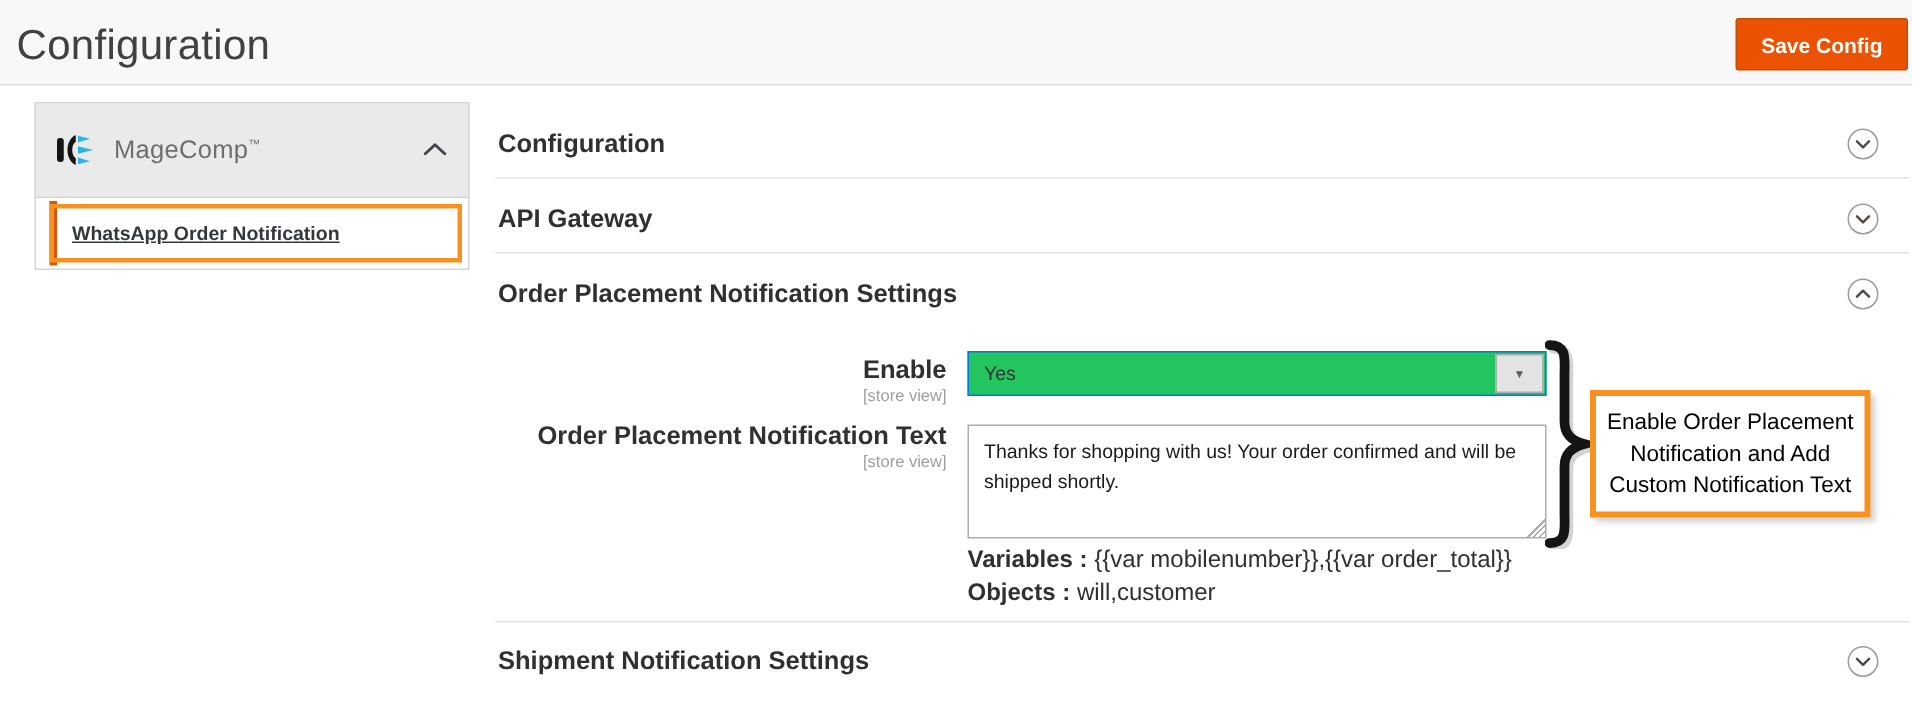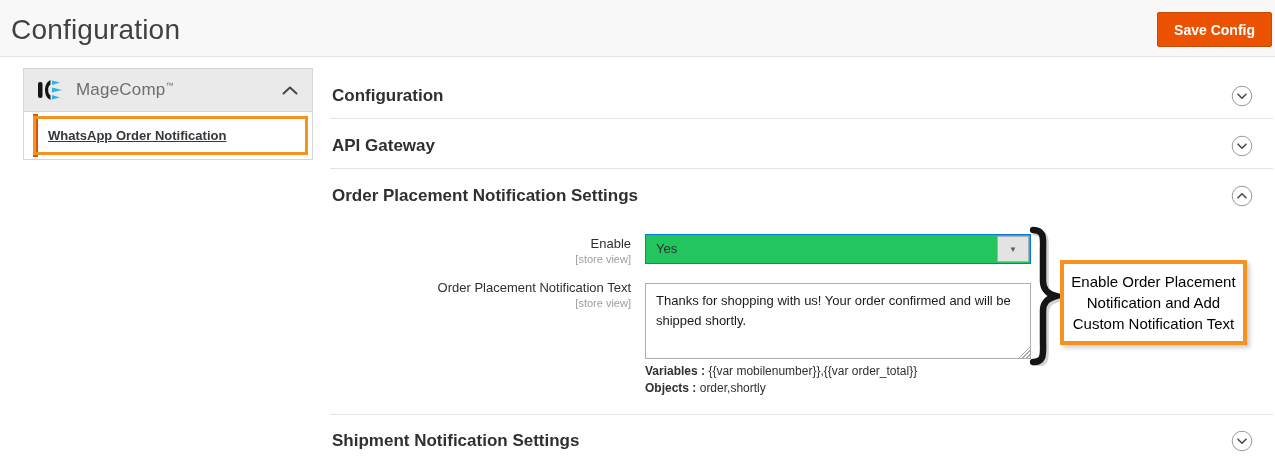--- a/index.html
+++ b/index.html
@@ -11,21 +11,21 @@
   .page-header { position:absolute; left:0; top:0; width:1275px; height:57px;
     background:#f8f8f8; border-bottom:1px solid #e3e3e3; }
   .page-title { position:absolute; left:11px; top:14px; font-size:28px; font-weight:400;
     color:#41423e; letter-spacing:.2px; }
   .save-btn { position:absolute; right:3px; top:12px; height:35px; padding:0 16px;
     background:#eb5202; color:#fff; border:1px solid #c74a01; border-radius:2px;
     font-family:"Liberation Sans",sans-serif; font-size:14px; font-weight:700; cursor:pointer; }
 
   
   .sidebar { position:absolute; left:23px; top:68px; width:290px; }
-  .side-head { height:44px; background:#eaeaea; border:1px solid #d6d6d6;
+  .side-head { height:64px; background:#eaeaea; border:1px solid #d6d6d6;
     display:flex; align-items:center; padding:0 14px; cursor:pointer; }
   .logo-icon { display:inline-flex; margin-right:8px; }
   .vendor-name { font-size:17px; color:#6e6e6e; font-weight:500; letter-spacing:.2px; }
   .vendor-name sup { font-size:8px; color:#6e6e6e; }
   .side-head .collapse { margin-left:auto; }
   .side-item { position:relative; height:48px; background:#fff;
     border:1px solid #d6d6d6; border-top:none; display:flex; align-items:center; cursor:pointer; }
   .active-strip { position:absolute; left:9px; top:2px; bottom:2px; width:5px; background:#db560c; }
   .annot-rect { position:absolute; left:9px; top:4px; right:4px; bottom:4px;
     border:3px solid #f79120; pointer-events:none; }
@@ -34,39 +34,39 @@
   
   .sec { position:absolute; left:332px; right:22px; height:24px;
     display:flex; align-items:center; justify-content:space-between; cursor:pointer; }
   .sec-label { font-size:17px; font-weight:700; color:#303030; }
   .sec-toggle { width:22px; height:22px; }
   .sec-toggle.up { transform:rotate(180deg); }
   .divider { position:absolute; left:330px; right:2px; height:0; border-top:1px solid #e3e3e3; }
 
   
   .field-label { position:absolute; left:330px; width:301px; text-align:right; }
-  .field-label .lbl { font-size:13px; font-weight:400; color:#303030; line-height:1.25; }
+  .field-label .lbl { font-size:17px; font-weight:700; color:#303030; line-height:1.25; }
   .field-label .scope { font-size:11px; color:#9e9e9e; margin-top:1px; }
 
   .select { position:absolute; left:645px; top:234px; width:386px; height:30px;
     border:1px solid #007bdb; background:#22c55e; cursor:pointer; }
   .select .value { position:absolute; left:10px; top:0; line-height:28px; font-size:13px; color:#303030; }
   .select .arrow-btn { position:absolute; top:1px; right:1px; bottom:1px; width:32px;
     background:#e3e3e3; border:1px solid #adadad; display:flex; align-items:center; justify-content:center;
     font-size:8px; color:#5e5e5e; }
 
   .notif-textarea { position:absolute; left:645px; top:283px; width:386px; height:76px;
     border:1px solid #adadad; background:#fff; resize:none; padding:7px 10px;
     font-family:"Liberation Sans",sans-serif; font-size:13px; line-height:1.5; color:#1a1a1a; overflow:hidden; }
   .resize-corner { position:absolute; left:1018px; top:346px; width:12px; height:12px;
     background:
       linear-gradient(135deg, transparent 0 50%, #aaa 50% 56%, transparent 56% 66%, #aaa 66% 72%, transparent 72% 82%, #aaa 82% 88%, transparent 88%);
     pointer-events:none; }
 
-  .notes { position:absolute; left:645px; top:363px; font-size:12px; color:#303030; }
+  .notes { position:absolute; left:645px; top:363px; font-size:16px; color:#303030; }
   .notes .note-line { line-height:1.4; }
   .notes b { font-weight:700; }
 
   
   .brace { position:absolute; left:1030px; top:226px; width:30px; height:140px; pointer-events:none; }
   .callout { position:absolute; left:1060px; top:260px; width:187px; min-height:72px;
     background:#fff; border:4px solid #f79120; box-shadow:3px 3px 4px rgba(0,0,0,.18);
     display:flex; align-items:center; justify-content:center; text-align:center;
     padding:7px 3px; font-size:15px; line-height:1.4; color:#000; }
 </style>
@@ -144,21 +144,21 @@
 
   <div class="field-label" style="top:280px;">
     <div class="lbl">Order Placement Notification Text</div>
     <div class="scope">[store view]</div>
   </div>
   <textarea class="notif-textarea" spellcheck="false" style="">Thanks for shopping with us! Your order confirmed and will be shipped shortly.</textarea>
   <span class="resize-corner"></span>
 
   <div class="notes">
     <div class="note-line"><b>Variables :</b> <span>{{var mobilenumber}},{{var order_total}}</span></div>
-    <div class="note-line"><b>Objects :</b> <span>order,shortly</span></div>
+    <div class="note-line"><b>Objects :</b> <span>will,customer</span></div>
   </div>
 
   <div class="divider" style="top:414px;"></div>
 
   <div class="sec" style="top:429px;">
     <span class="sec-label">Shipment Notification Settings</span>
     <svg class="sec-toggle" viewBox="0 0 22 22">
       <circle cx="11" cy="11" r="9.8" fill="#fff" stroke="#9b9b9b" stroke-width="1"></circle>
       <path d="M7 9.2 L11 13.2 L15 9.2" stroke="#514943" stroke-width="1.6" fill="none" stroke-linecap="round" stroke-linejoin="round"></path>
     </svg>

